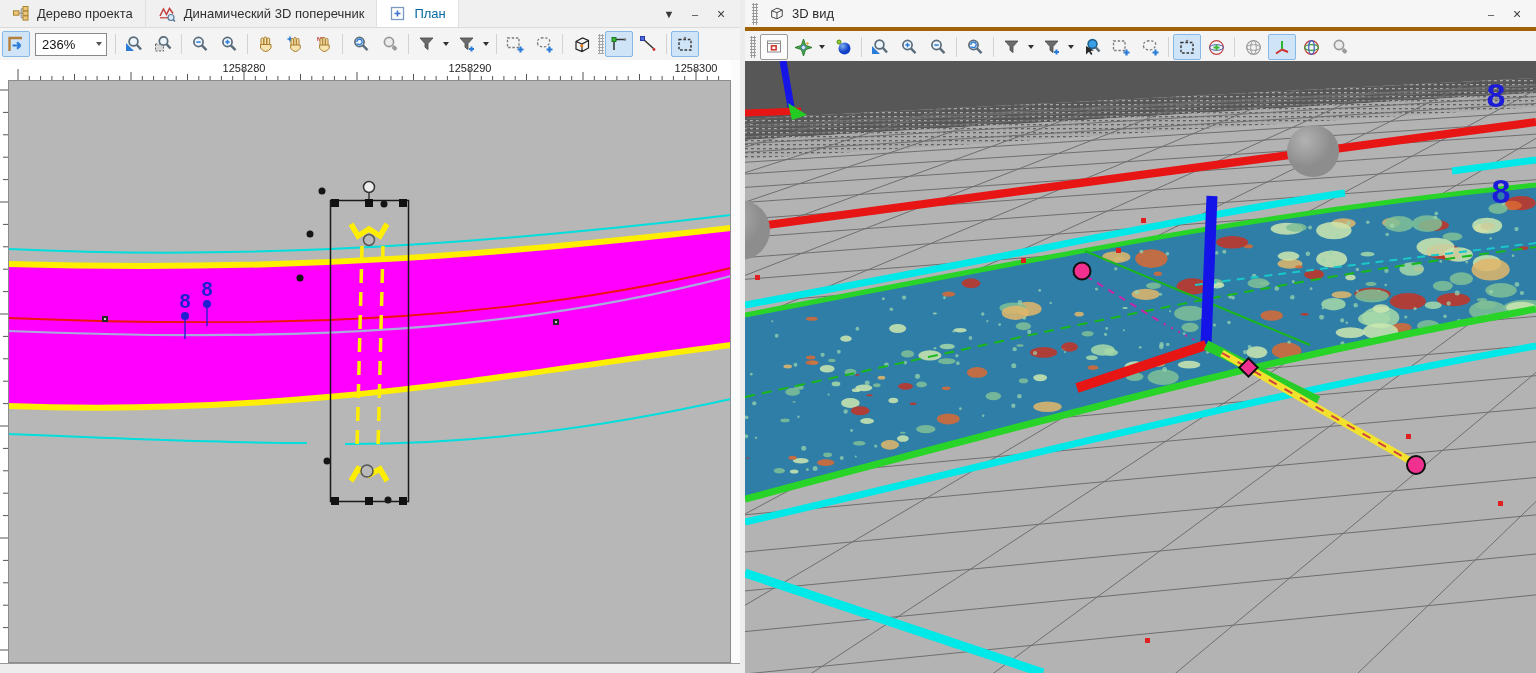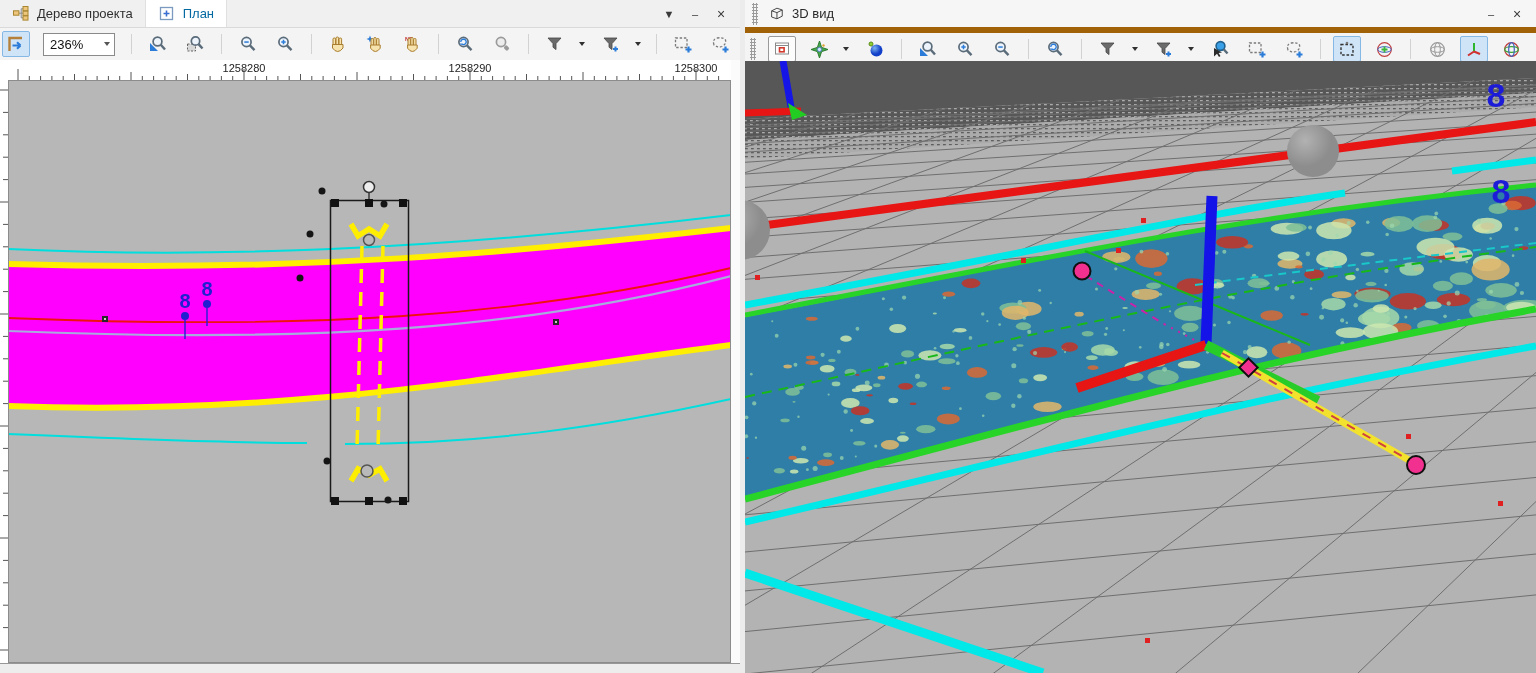--- a/index.html
+++ b/index.html
@@ -8,23 +8,23 @@
   #leftPanel{left:0;width:740px;}
   #rightPanel{left:745px;width:791px;}
   .splitter{position:absolute;left:740px;top:0;width:5px;height:673px;background:#ececec;}
   
   .tabbar{height:27px;display:flex;align-items:stretch;background:#f0f0f0;border-bottom:1px solid #dadada;}
   .tab{display:flex;align-items:center;gap:8px;padding:0 12px;font-size:13px;color:#303030;border-right:1px solid #e0e0e0;white-space:nowrap;}
   .tab.active{background:#ffffff;color:#0369a1;}
   .winctl{margin-left:auto;display:flex;align-items:center;gap:4px;padding-right:8px;}
   .winbtn{width:22px;height:20px;display:flex;align-items:center;justify-content:center;font-size:11px;color:#3a3a3a;cursor:default;}
   .winbtn.close{font-size:14px;}
-  .rheader{height:27px;display:flex;align-items:center;gap:7px;padding-left:4px;font-size:13px;color:#2a2a2a;background:#f6f6f6;border-bottom:6px solid #a16207;}
+  .rheader{height:27px;display:flex;align-items:center;gap:7px;padding-left:4px;font-size:13px;color:#2a2a2a;background:#f6f6f6;border-bottom:4px solid #a16207;}
   
-  .toolbar{height:32px;display:flex;align-items:center;padding:0 2px;background:#f4f4f4;border-bottom:1px solid #cfcfcf;gap:9px;}
+  .toolbar{height:32px;display:flex;align-items:center;padding:0 2px;background:#f4f4f4;border-bottom:1px solid #cfcfcf;gap:1px;}
   .toolbar.r3d{border-bottom:2px solid #6e6e6e;}
   .tbtn{width:26px;height:24px;display:flex;align-items:center;justify-content:center;border:1px solid transparent;border-radius:2px;flex:none;}
   .tbtn.active{background:#cfe4f7;border-color:#86b8e6;}
   .tbtn.bordered{border-color:#9a9a9a;background:#fcfcfc;}
   .tbtn svg{display:block;}
   .sep{width:1px;height:20px;background:#d2d2d2;margin:0 3px;flex:none;}
   .chev{width:0;height:0;border-left:3.5px solid transparent;border-right:3.5px solid transparent;border-top:4px solid #303030;margin:0 3px 0 1px;flex:none;}
   .combo{width:60px;height:21px;border:1px solid #8a8a8a;background:#fff;display:flex;align-items:center;justify-content:space-between;font-size:13px;color:#111;padding:0 4px 0 6px;margin:0 4px;flex:none;}
   .combo .cchev{width:0;height:0;border-left:3.5px solid transparent;border-right:3.5px solid transparent;border-top:4px solid #555;}
   .grip{width:6px;height:22px;background-image:radial-gradient(#9b9b9b 1px,transparent 1.1px);background-size:3px 3px;margin:0 3px;flex:none;}
@@ -48,20 +48,29 @@
         <svg width="17" height="17" viewBox="0 0 17 17">
           <path d="M7 8.2 h2.2 M9.2 3.8 v9 M9.2 3.8 h2 M9.2 8.2 h2 M9.2 12.8 h2" stroke="#8a8a8a" fill="none" stroke-width="1"></path>
           <g fill="#eec77c" stroke="#a8862f" stroke-width="1">
             <rect x="1.5" y="5.8" width="5.4" height="4.4"></rect>
             <rect x="11" y="1.5" width="5" height="4.2"></rect>
             <rect x="11" y="6.2" width="5" height="4.2"></rect>
             <rect x="11" y="10.9" width="5" height="4.2"></rect>
           </g>
         </svg>
         <span>Дерево проекта</span>
+      </div>
+      <div class="tab">
+        <svg width="18" height="17" viewBox="0 0 18 17">
+          <path d="M2 11 L5.5 4 L8.5 9.5 L11.5 3.5 L15 8.5" stroke="#c23a35" fill="none" stroke-width="1.5"></path>
+          <line x1="2" y1="12.8" x2="15" y2="12.8" stroke="#c23a35" stroke-width="1.2"></line>
+          <circle cx="13" cy="12.5" r="3" fill="#d8eaf8" stroke="#5a7a9a" stroke-width="1.2"></circle>
+          <line x1="15" y1="14.6" x2="17" y2="16.4" stroke="#5a7a9a" stroke-width="1.5"></line>
+        </svg>
+        <span>Динамический 3D поперечник</span>
       </div>
       <div class="tab active">
         <svg width="17" height="17" viewBox="0 0 17 17">
           <rect x="2.5" y="2.5" width="12" height="12" fill="#ffffff" stroke="#7a9ac0" stroke-width="1.3"></rect>
           <path d="M5.5 8.5 h6 M8.5 5.5 v6" stroke="#3a6ed0" stroke-width="1.6"></path>
         </svg>
         <span>План</span>
       </div>
       <div class="winctl">
         <div class="winbtn">▼</div>

